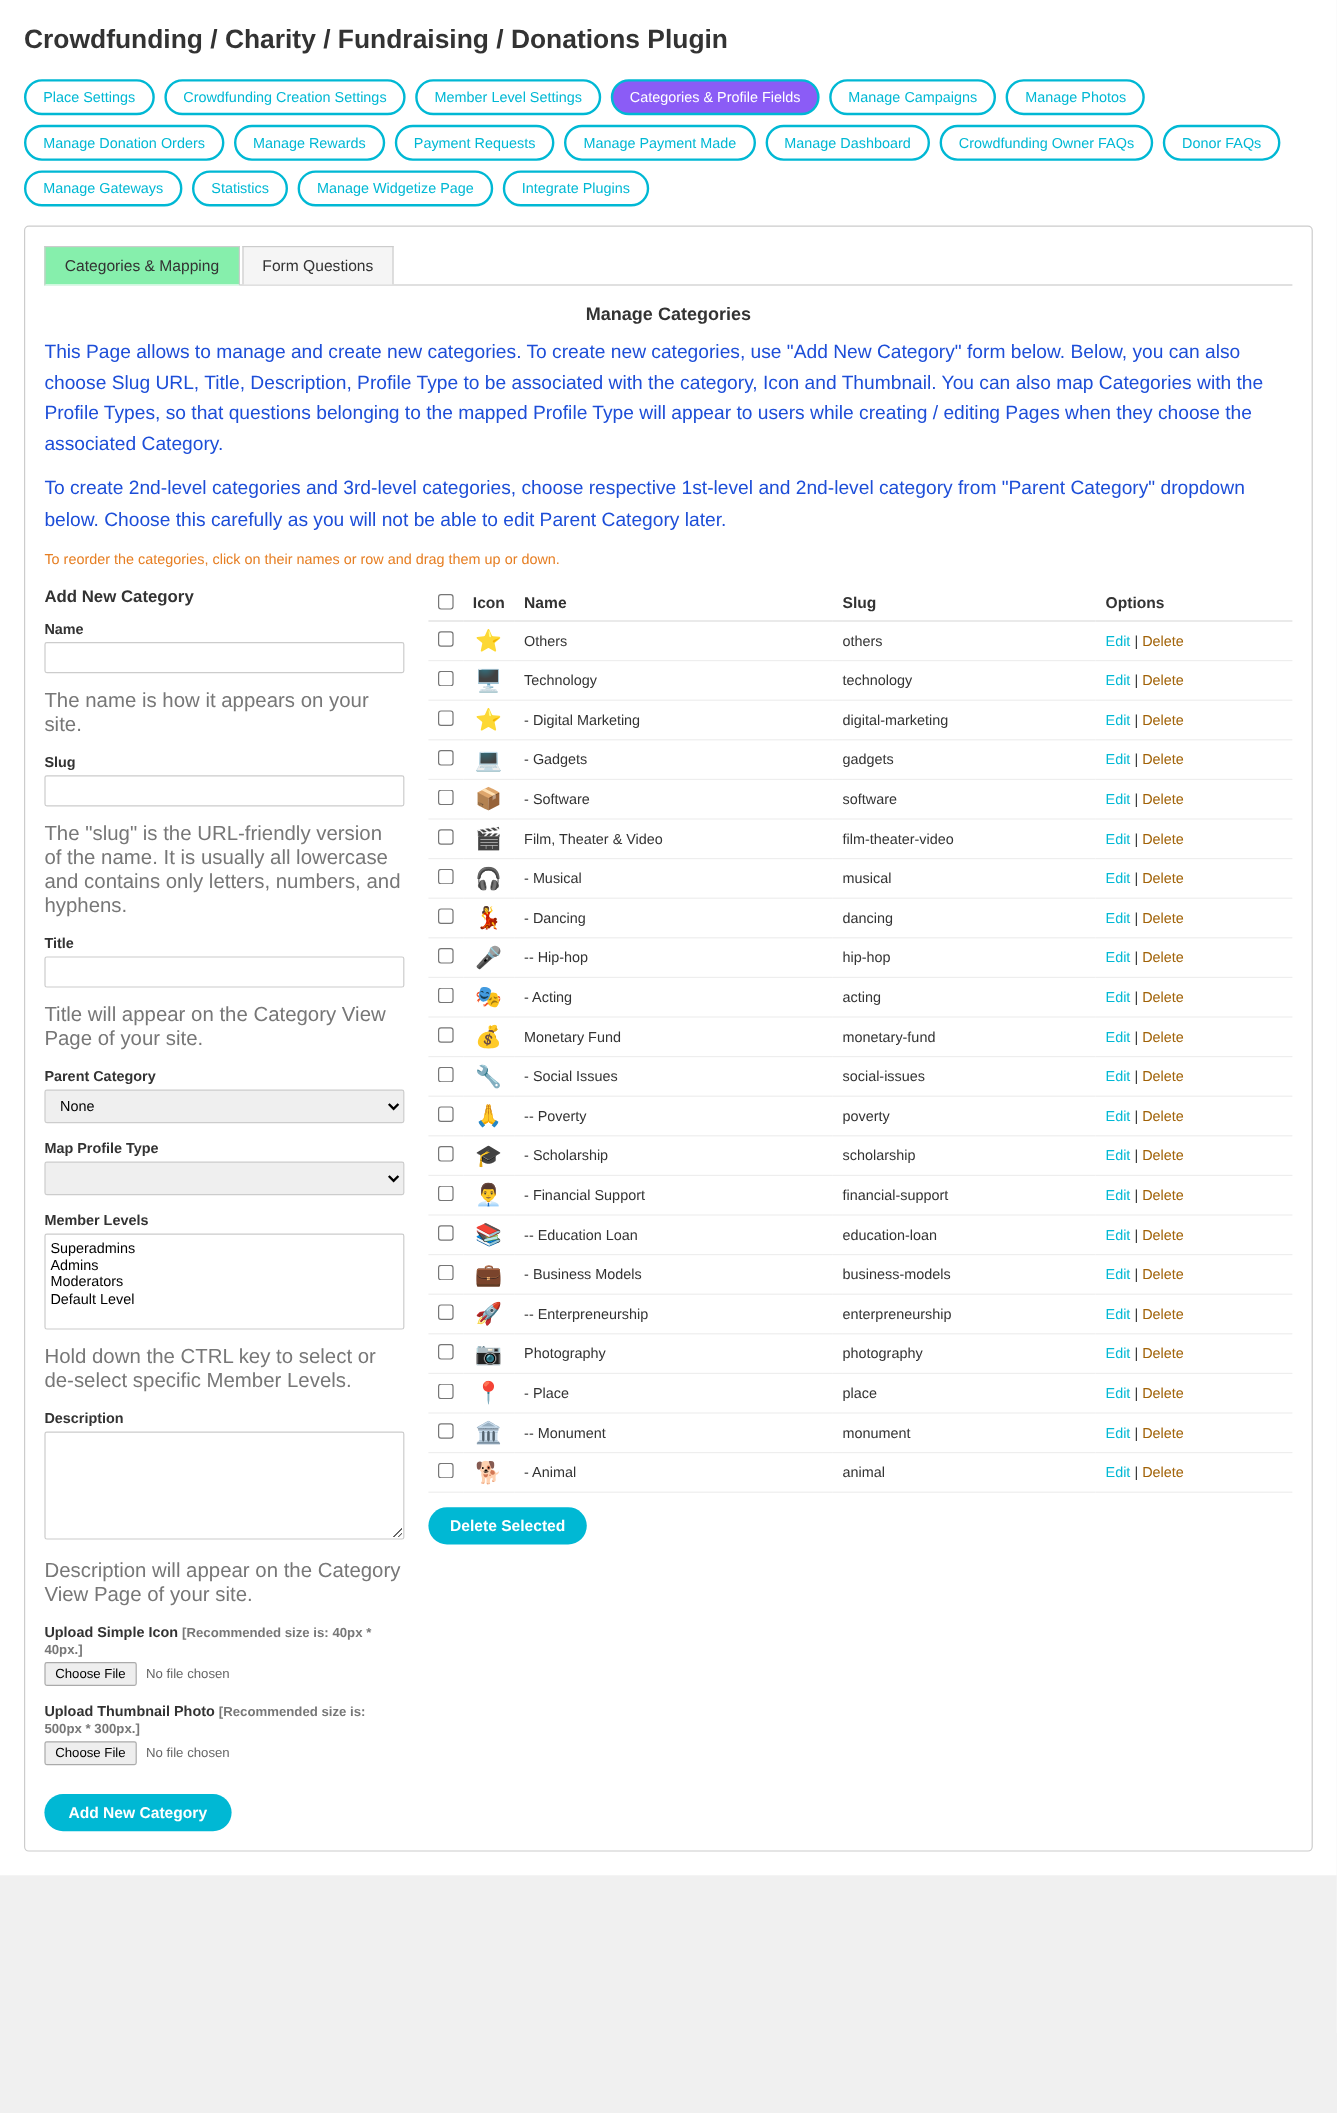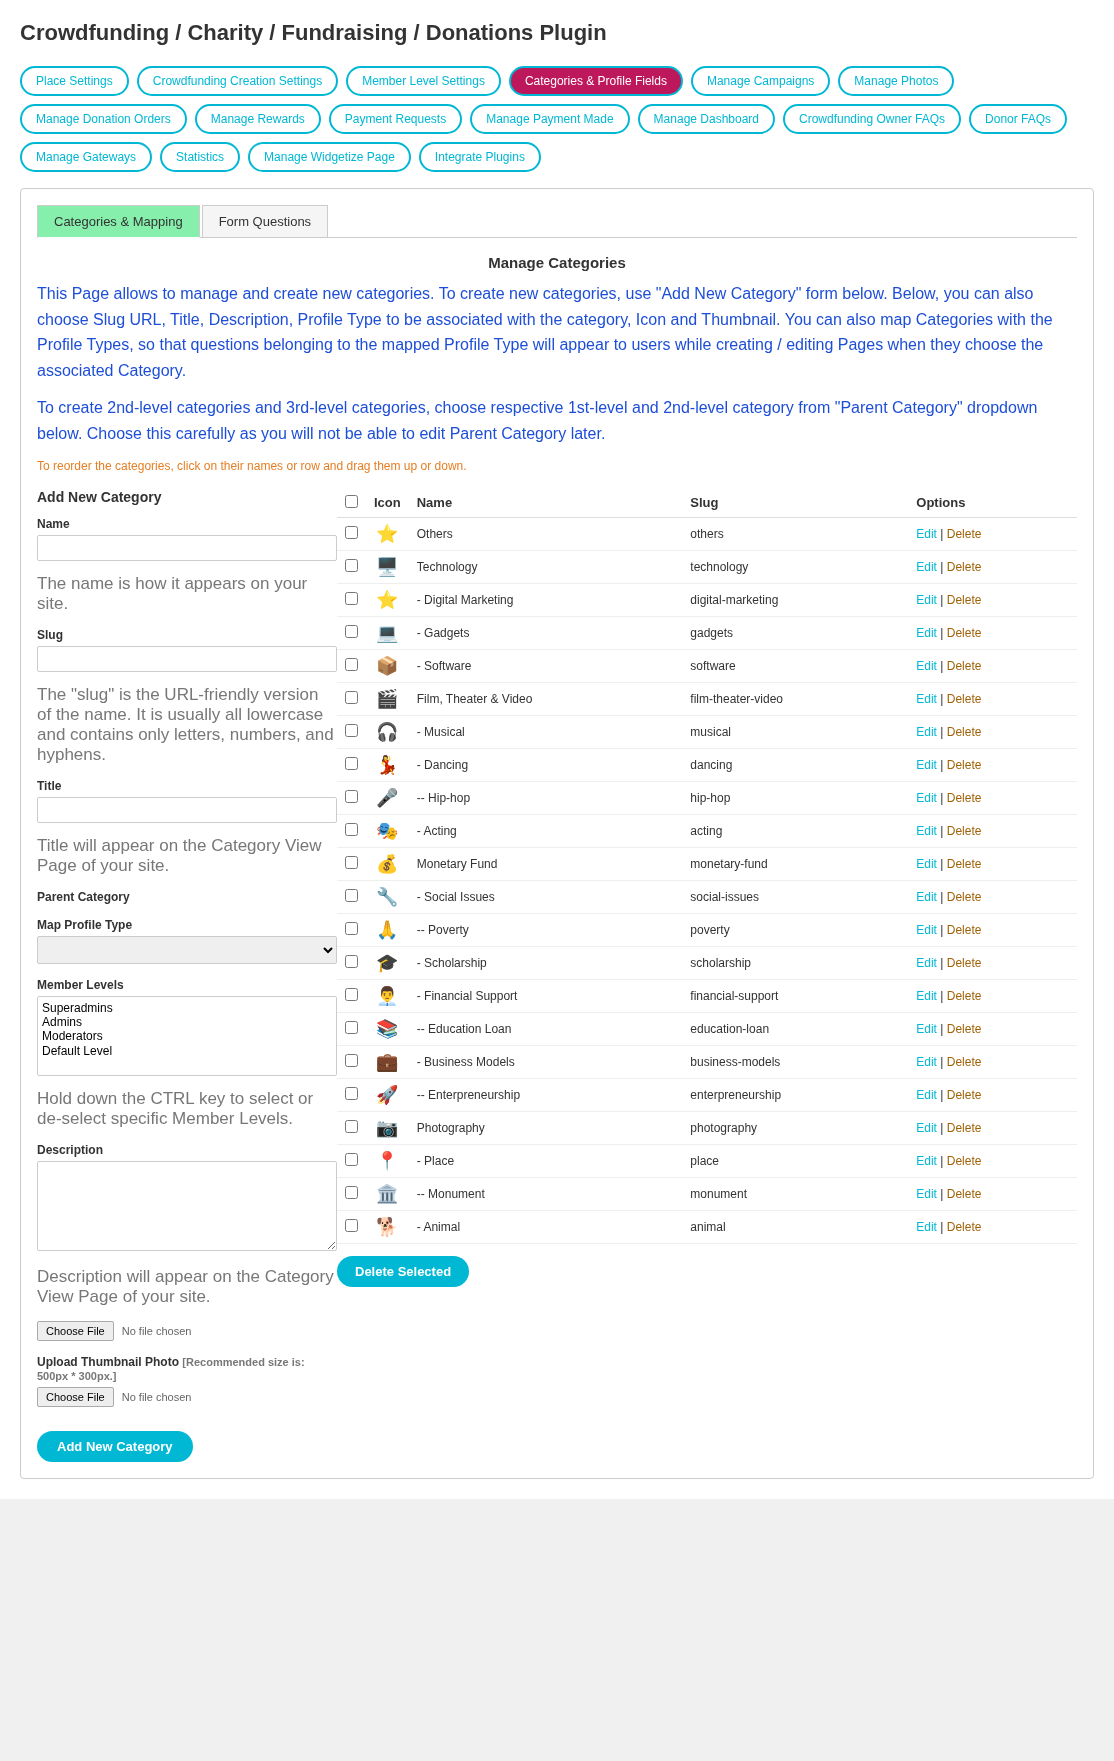--- a/index.html
+++ b/index.html
@@ -11,40 +11,40 @@
       border: 2px solid #00b8d4;
       border-radius: 20px;
       padding: 6px 14px;
       background: #fff;
       color: #00b8d4;
       font-size: 12px;
       cursor: pointer;
       font-weight: 500;
     }
     .nav-btn.active {
-      background: #be185d;
+      background: #8b5cf6;
       color: #fff;
     }
     .main-panel { border: 1px solid #ccc; border-radius: 4px; padding: 16px; margin-top: 10px; }
     .tabs { display: flex; border-bottom: 1px solid #ccc; margin-bottom: 16px; }
     .tab {
       padding: 8px 16px;
       cursor: pointer;
       border: 1px solid #ccc;
       border-bottom: none;
       background: #f5f5f5;
       font-size: 13px;
       color: #333;
       margin-right: 2px;
     }
     .tab.active { background: #86efac; border-bottom: 1px solid #fff; margin-bottom: -1px; }
     .section-title { font-size: 15px; font-weight: bold; margin-bottom: 10px; text-align: center; }
     .description-text { font-size: 16px; color: #1d4ed8; line-height: 1.6; margin-bottom: 12px; }
     .reorder-note { color: #e67e22; font-size: 12px; margin-bottom: 16px; }
-    .content-area { display: flex; }
+    .content-area { display: flex; gap: 20px; }
     .left-form { width: 300px; flex-shrink: 0; }
     .right-table { flex: 1; }
     .form-group { margin-bottom: 14px; }
     .form-label { font-size: 12px; font-weight: bold; margin-bottom: 4px; display: block; color: #333; }
     .form-hint { font-size: 17px; color: #777; margin-top: 13px; }
     .form-input {
       width: 100%;
       padding: 5px 8px;
       border: 1px solid #ccc;
       border-radius: 2px;
@@ -173,20 +173,23 @@
         </div>
 
         <div class="form-group">
           <label class="form-label">Title</label>
           <input type="text" class="form-input" style="">
           <div class="form-hint">Title will appear on the Category View Page of your site.</div>
         </div>
 
         <div class="form-group">
           <label class="form-label">Parent Category</label>
+          <select class="form-select">
+            <option>None</option>
+          </select>
         </div>
 
         <div class="form-group">
           <label class="form-label">Map Profile Type</label>
           <select class="form-select">
             <option></option>
           </select>
         </div>
 
         <div class="form-group">
@@ -200,20 +203,24 @@
           <div class="form-hint">Hold down the CTRL key to select or de-select specific Member Levels.</div>
         </div>
 
         <div class="form-group">
           <label class="form-label">Description</label>
           <textarea class="form-textarea" style=""></textarea>
           <div class="form-hint">Description will appear on the Category View Page of your site.</div>
         </div>
 
         <div class="form-group">
+          <span class="upload-label">
+            <strong>Upload Simple Icon</strong>
+            <span class="upload-hint">[Recommended size is: 40px * 40px.]</span>
+          </span>
           <div class="choose-file-row">
             <button class="choose-file-btn">Choose File</button>
             <span class="no-file-text">No file chosen</span>
           </div>
         </div>
 
         <div class="form-group">
           <span class="upload-label">
             <strong>Upload Thumbnail Photo</strong>
             <span class="upload-hint">[Recommended size is: 500px * 300px.]</span>

